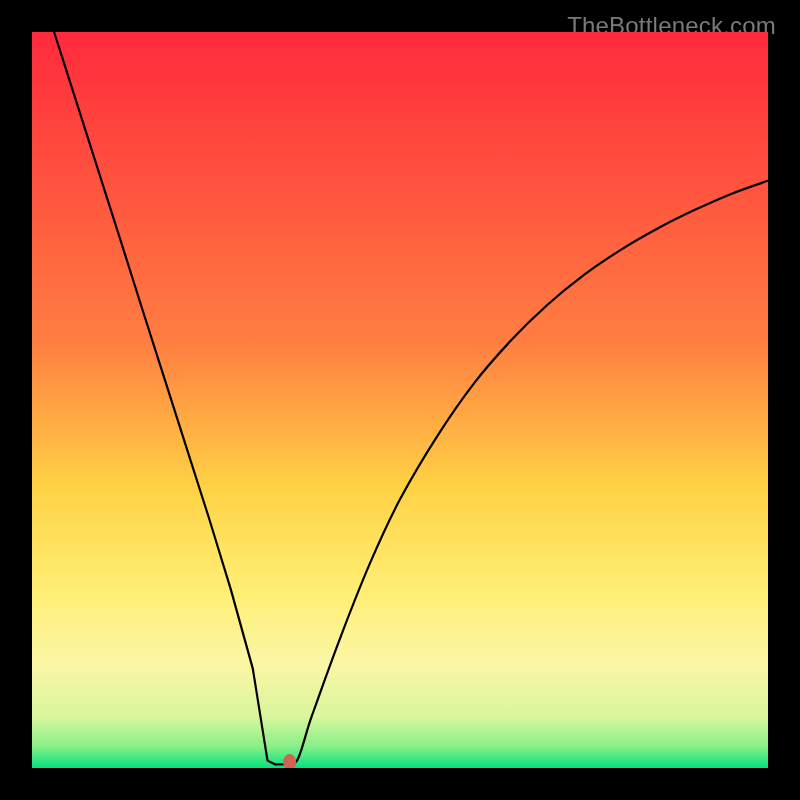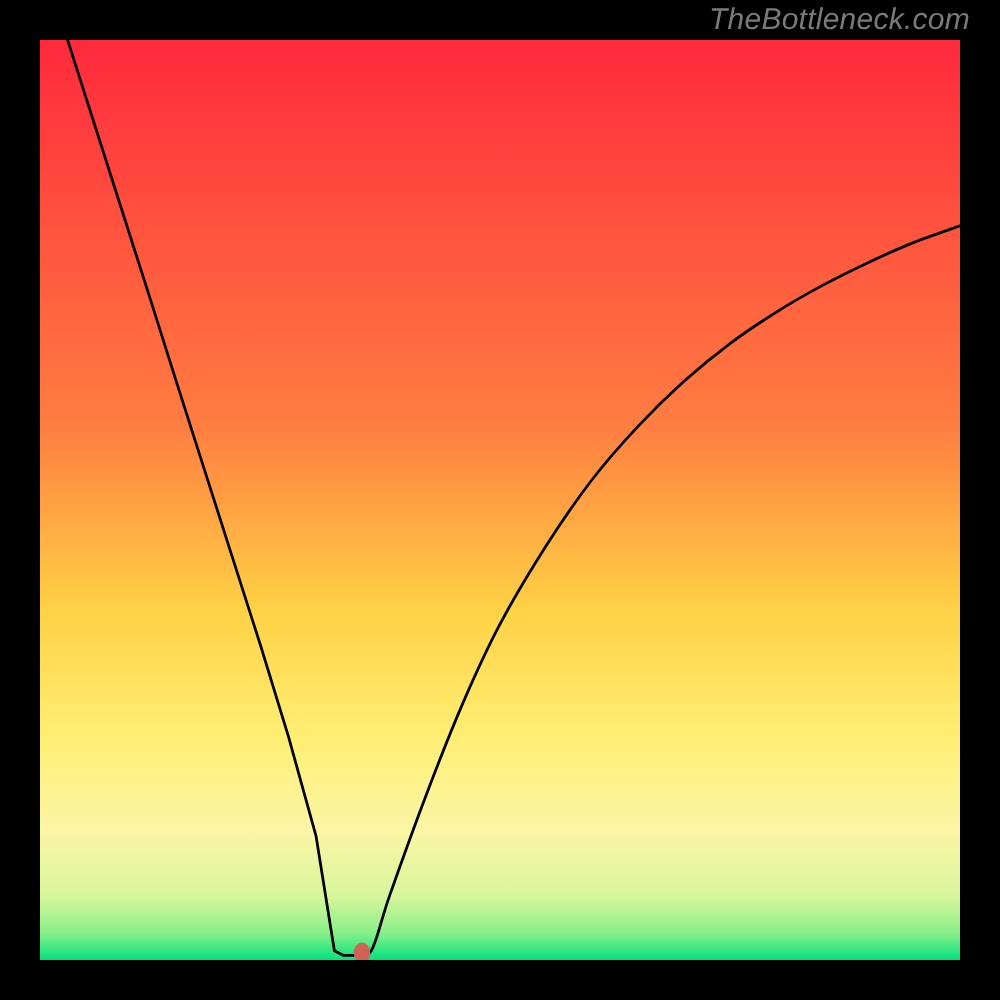--- a/index.html
+++ b/index.html
@@ -11,28 +11,27 @@
     font-family: Arial, Helvetica, sans-serif;
     overflow: hidden;
   }
   .outer {
     position: relative;
     width: 800px;
     height: 800px;
   }
   .watermark {
     position: absolute;
-    top: 2px;
+    top: 12px;
     right: 24px;
     font-size: 24px;
     font-weight: 500;
     color: #7a7a7a;
     letter-spacing: 0.2px;
     user-select: none;
-    font-style: italic;
   }
   .plot-frame {
     position: absolute;
     left: 32px;
     top: 32px;
     width: 736px;
     height: 736px;
     overflow: hidden;
   }
   svg { display: block; }

